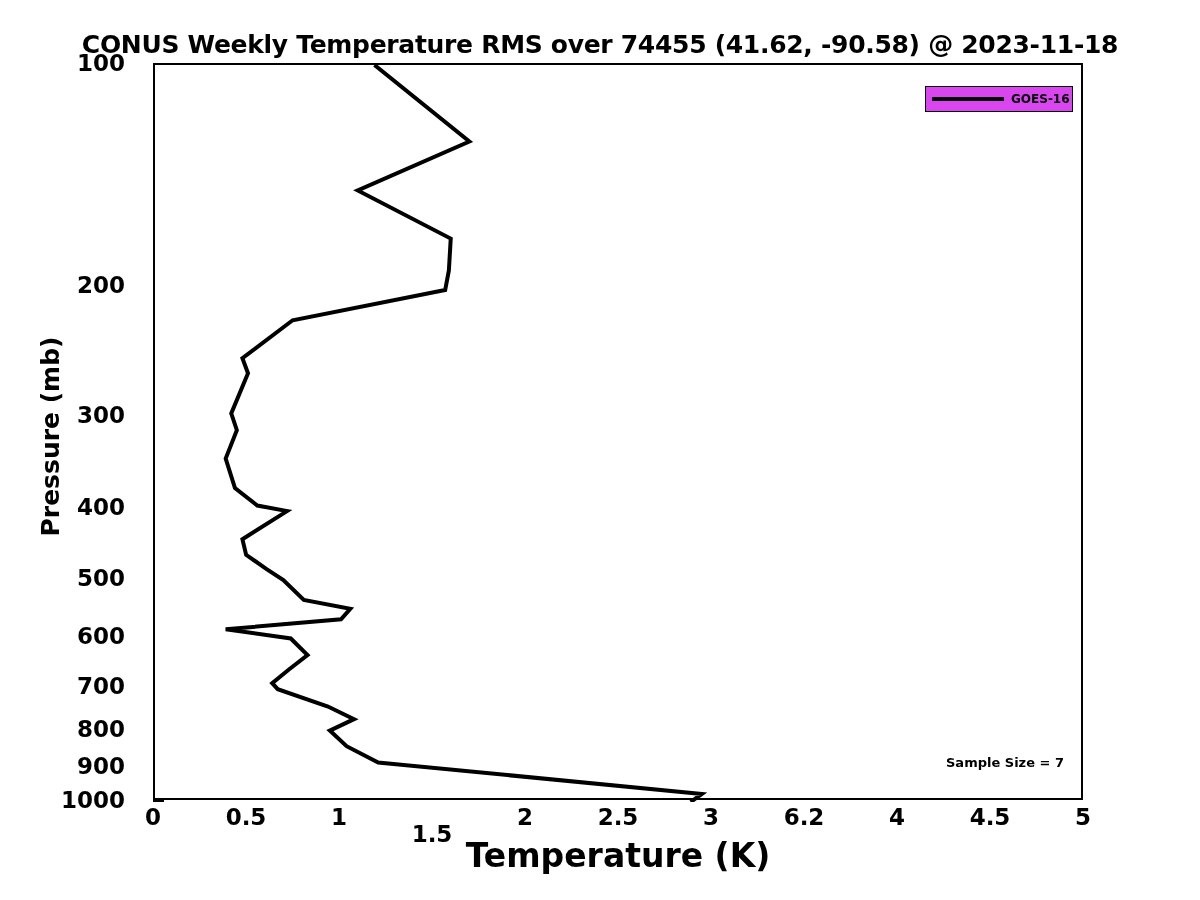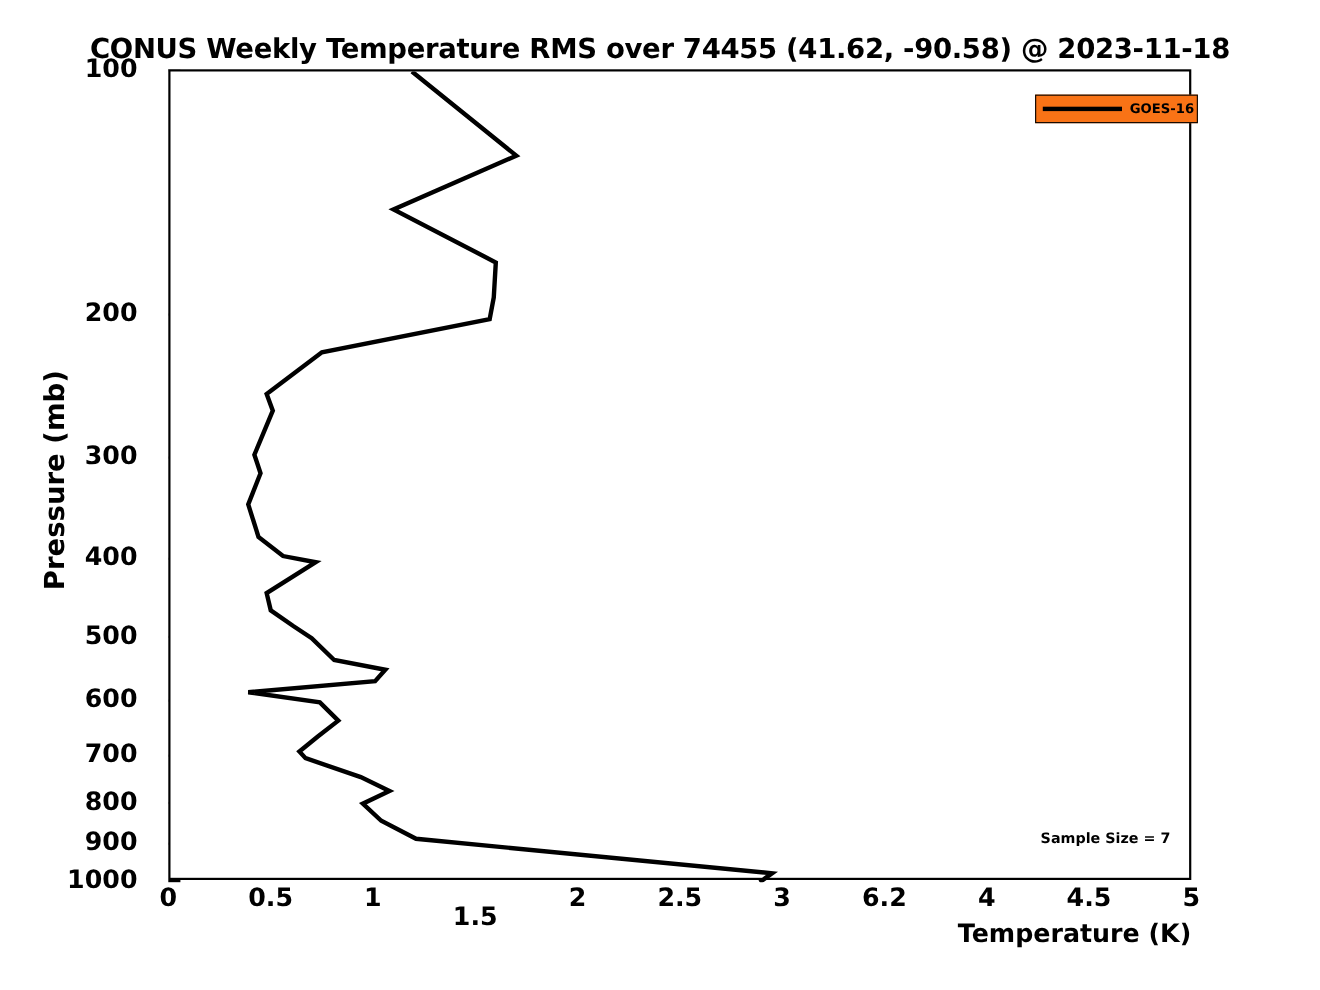--- a/index.html
+++ b/index.html
@@ -62,48 +62,47 @@
   }
   .xtick-mark{
     position:absolute;
     top:789px;height:11px;width:0;
     border-left:2px solid #000;
   }
 
   #xaxis-title{
     position:absolute;
     left:153px;top:836px;width:930px;
-    text-align:right;
+    text-align:center;
     font-family:"DejaVu Sans", sans-serif;
     font-weight:bold;
-    font-size:23px;
+    font-size:33px;
     color:#000;
   }
   #yaxis-title{
     position:absolute;
     left:-320px;top:422px;
     width:740px;
     text-align:center;
     transform:rotate(-90deg);
     transform-origin:center center;
     font-family:"DejaVu Sans", sans-serif;
     font-weight:bold;
     font-size:25px;
     color:#000;
   }
 
   #legend{
     position:absolute;
     left:925px;top:86px;
     width:148px;height:26px;
     border:1.5px solid #000;
-    background:#f97316;
+    background:#d946ef;
     display:flex;align-items:center;
     box-sizing:border-box;
-    margin-left:16px;
   }
   #legend-swatch{
     width:72px;height:0;
     border-top:4px solid #000;
     margin-left:6px;
   }
   #legend-label{
     margin-left:7px;
     font-family:"DejaVu Sans", sans-serif;
     font-weight:bold;

